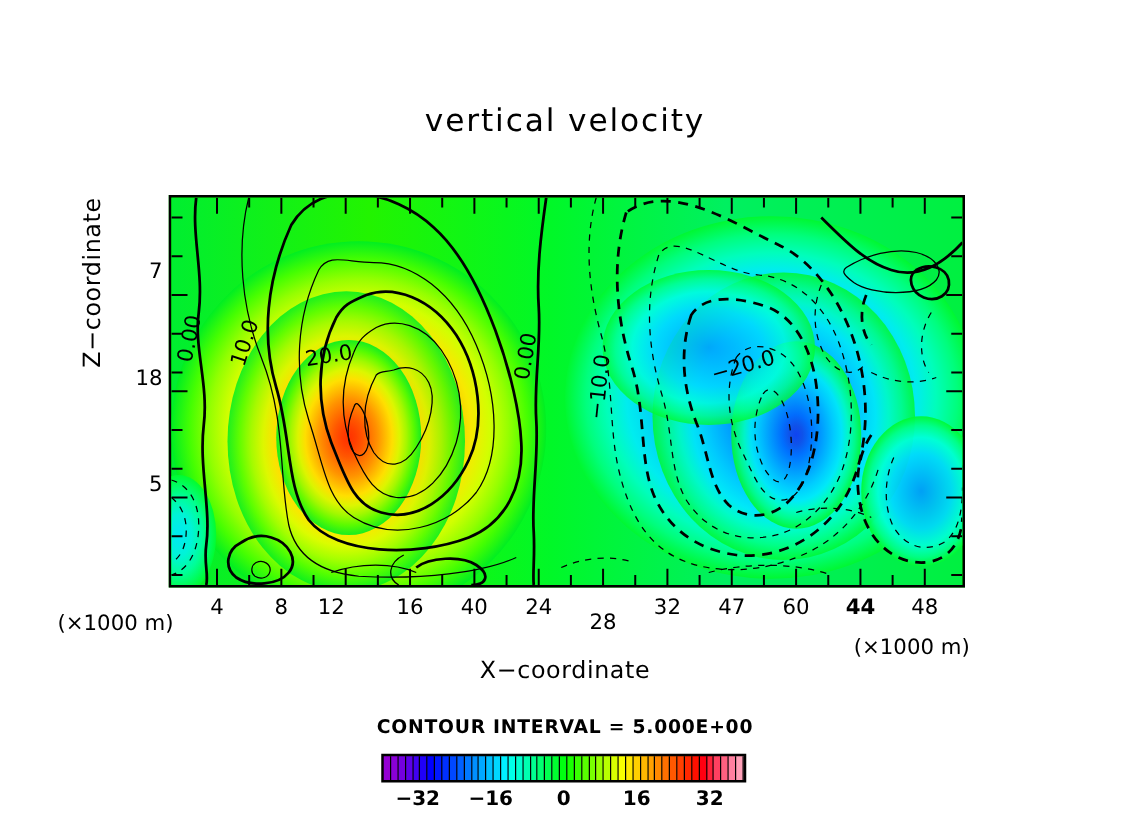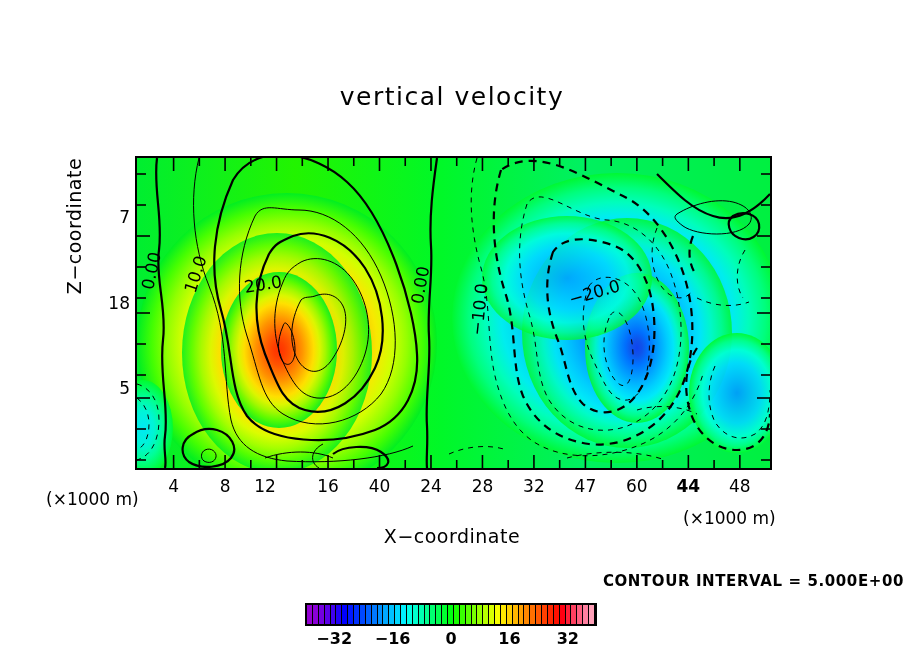--- a/index.html
+++ b/index.html
@@ -17,21 +17,21 @@
   .ytick{position:absolute;font-size:17px;text-align:right;width:34px;}
 
   #ylabel{position:absolute;left:-26px;top:215px;width:200px;font-size:19px;
           text-align:center;transform:rotate(-90deg);transform-origin:50% 50%;
           letter-spacing:.5px;}
   #xlabel{position:absolute;left:0;top:525px;width:904px;text-align:center;
           font-size:19px;letter-spacing:.5px;}
   #unitleft{position:absolute;left:46px;top:489px;font-size:17px;}
   #unitright{position:absolute;left:683px;top:508px;font-size:17px;}
 
-  #cinterval{position:absolute;left:0;top:572px;width:904px;text-align:right;
+  #cinterval{position:absolute;left:0;top:572px;width:904px;text-align:center;
              font-size:15px;letter-spacing:.6px;font-weight:600;}
   #cbarwrap{position:absolute;left:305px;top:603px;width:292px;height:23px;
             background:#000;box-sizing:border-box;padding:2px;}
   #cbar{display:flex;width:100%;height:100%;}
   #cbar div{flex:1 1 auto;height:100%;border-right:1px solid #000;box-sizing:border-box;}
   #cbarlabels{position:absolute;left:305px;top:629px;width:292px;height:22px;}
   .cblab{position:absolute;font-size:16px;font-weight:600;text-align:center;
          width:60px;margin-left:-30px;}
 </style>
 </head>
@@ -339,21 +339,21 @@
     <div class="cblab" style="left: 204.4px; top: 0px;">16</div>
     <div class="cblab" style="left: 262.8px; top: 0px;">32</div>
   </div>
 
 <div class="ticklabel" style="left: 143.606px; top: 476px; width: 60px;">4</div>
 <div class="ticklabel" style="left: 195.081px; top: 476px; width: 60px;">8</div>
 <div class="ticklabel" style="left: 235px; top: 476px; width: 60px;">12</div>
 <div class="ticklabel" style="left: 298.03px; top: 476px; width: 60px;">16</div>
 <div class="ticklabel" style="left: 349.505px; top: 476px; width: 60px;">40</div>
 <div class="ticklabel" style="left: 400.98px; top: 476px; width: 60px;">24</div>
-<div class="ticklabel" style="left: 452.455px; top: 476px; width: 60px;">28</div>
+<div class="ticklabel" style="left: 452.455px; top: 488px; width: 60px;">28</div>
 <div class="ticklabel" style="left: 503.929px; top: 476px; width: 60px;">32</div>
 <div class="ticklabel" style="left: 555.404px; top: 476px; width: 60px;">47</div>
 <div class="ticklabel" style="left: 606.879px; top: 476px; width: 60px;">60</div>
 <div class="ticklabel" style="left: 658.354px; top: 476px; width: 60px; font-weight: bold;">44</div>
 <div class="ticklabel" style="left: 709.828px; top: 476px; width: 60px;">48</div>
 <div class="ytick" style="left: 96px; top: 378.355px;">5</div>
 <div class="ytick" style="left: 96px; top: 292.563px;">18</div>
 <div class="ytick" style="left: 96px; top: 206.77px;">7</div>
 
 </body></html>

